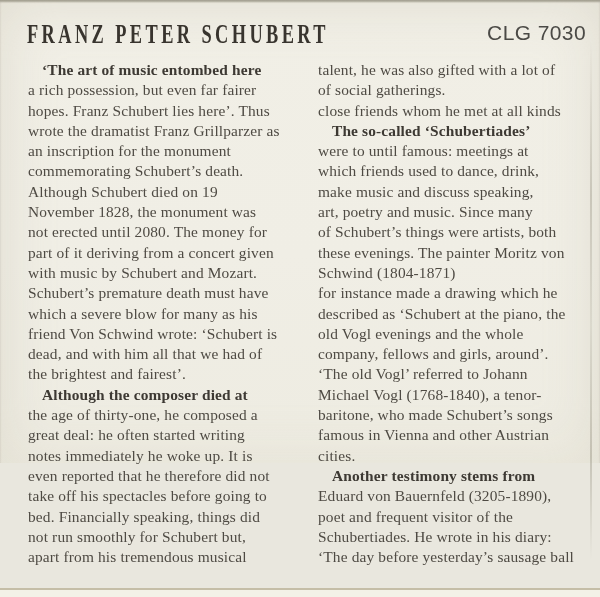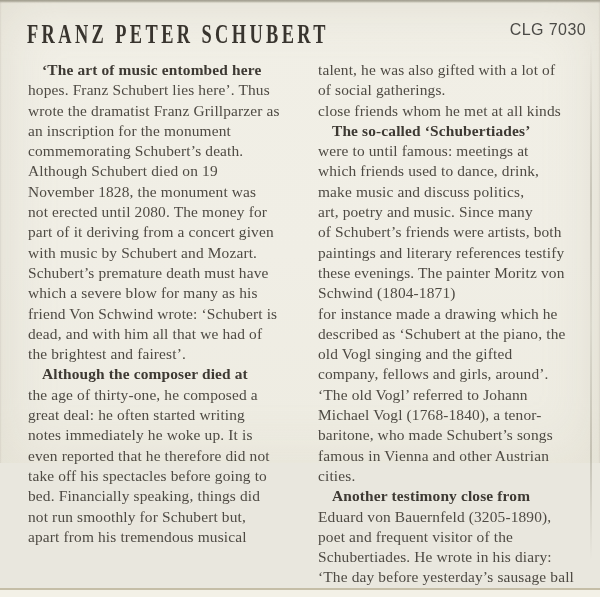--- a/index.html
+++ b/index.html
@@ -60,21 +60,21 @@
     font-size: 27px;
     letter-spacing: 5px;
     transform: scaleX(0.68);
     transform-origin: 0 50%;
   }
   .catalog {
     position: absolute;
     top: 21px;
     right: 14px;
     font-family: "Liberation Sans", sans-serif;
-    font-size: 16px;
+    font-size: 21px;
     letter-spacing: 0.4px;
     color: #4b4a46;
   }
   .col {
     position: absolute;
     top: 60px;
     width: 280px;
     font-size: 15.4px;
     line-height: 20.3px;
     color: #4e4a43;
@@ -91,20 +91,21 @@
 
 <div class="page">
   <div class="top-edge"></div>
 
   <div class="title">FRANZ PETER SCHUBERT</div>
 
   <div class="catalog">CLG 7030</div>
 
   <div class="col col-left" id="left-col">
       <div class="line bold indent">‘The art of music entombed here</div>
+      <div class="line">a rich possession, but even far fairer</div>
       <div class="line">hopes. Franz Schubert lies here’. Thus</div>
       <div class="line">wrote the dramatist Franz Grillparzer as</div>
       <div class="line">an inscription for the monument</div>
       <div class="line">commemorating Schubert’s death.</div>
       <div class="line">Although Schubert died on 19</div>
       <div class="line">November 1828, the monument was</div>
       <div class="line">not erected until 2080. The money for</div>
       <div class="line">part of it deriving from a concert given</div>
       <div class="line">with music by Schubert and Mozart.</div>
       <div class="line">Schubert’s premature death must have</div>
@@ -123,36 +124,35 @@
       <div class="line">apart from his tremendous musical</div>
     </div>
 
   <div class="col col-right" id="right-col">
       <div class="line">talent, he was also gifted with a lot of</div>
       <div class="line">of social gatherings.</div>
       <div class="line">close friends whom he met at all kinds</div>
       <div class="line bold indent">The so-called ‘Schubertiades’</div>
       <div class="line">were to until famous: meetings at</div>
       <div class="line">which friends used to dance, drink,</div>
-      <div class="line">make music and discuss politics,</div>
+      <div class="line">make music and discuss speaking,</div>
       <div class="line">art, poetry and music. Since many</div>
-      <div class="line">of Schubert’s friends were artists, both</div>
-      <div class="line">paintings and literary references testify</div>
+      <div class="line">of Schubert’s things were artists, both</div>
       <div class="line">these evenings. The painter Moritz von</div>
       <div class="line">Schwind (1804-1871)</div>
       <div class="line">for instance made a drawing which he</div>
       <div class="line">described as ‘Schubert at the piano, the</div>
-      <div class="line">old Vogl singing and the gifted</div>
+      <div class="line">old Vogl evenings and the whole</div>
       <div class="line">company, fellows and girls, around’.</div>
       <div class="line">‘The old Vogl’ referred to Johann</div>
       <div class="line">Michael Vogl (1768-1840), a tenor-</div>
       <div class="line">baritone, who made Schubert’s songs</div>
       <div class="line">famous in Vienna and other Austrian</div>
       <div class="line">cities.</div>
-      <div class="line bold indent">Another testimony close from</div>
+      <div class="line bold indent">Another testimony stems from</div>
       <div class="line">Eduard von Bauernfeld (3205-1890),</div>
       <div class="line">poet and frequent visitor of the</div>
       <div class="line">Schubertiades. He wrote in his diary:</div>
       <div class="line">‘The day before yesterday’s sausage ball</div>
     </div>
 
   <div class="right-crease"></div>
   <div class="bottom-edge"></div>
   <div class="bottom-strip"></div>
 </div>

